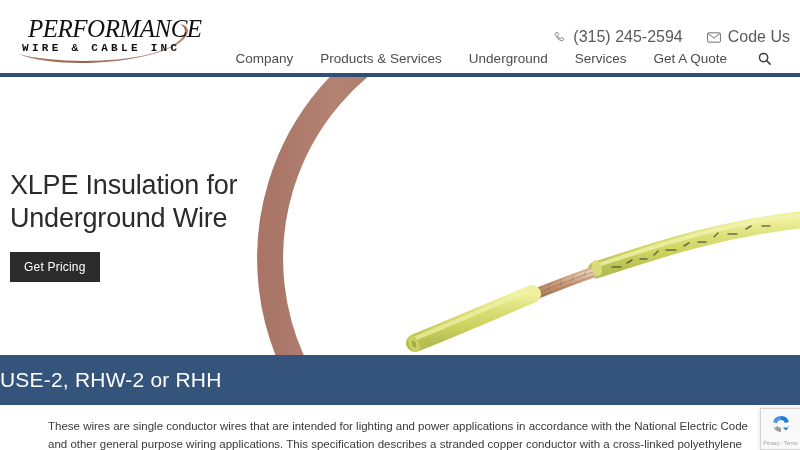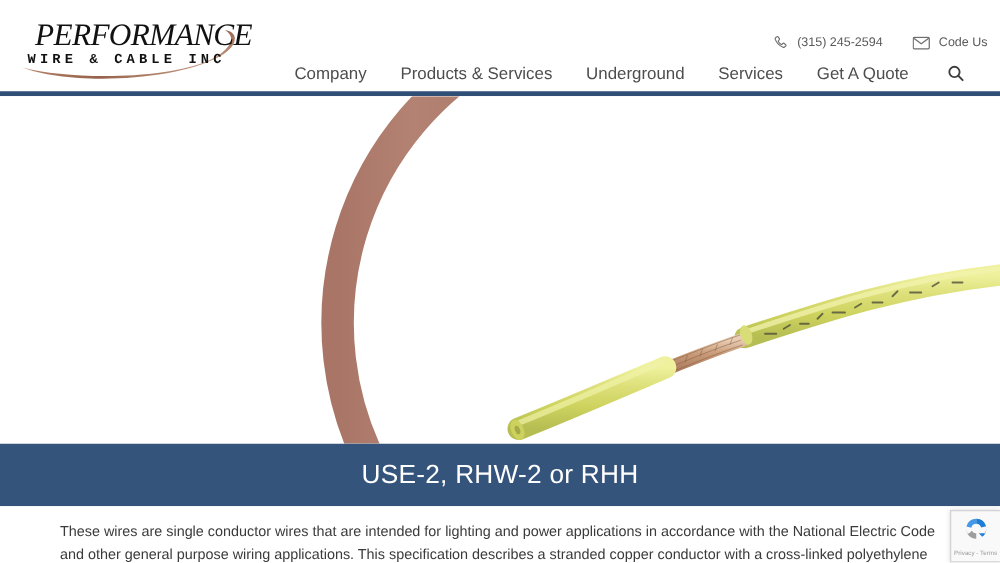--- a/index.html
+++ b/index.html
@@ -24,21 +24,21 @@
   }
   .logo-sub {
     position:absolute; left:14px; top:30px;
     font-family:Liberation Mono, monospace;
     font-weight:bold; font-size:11px; letter-spacing:3.3px; color:#111;
     white-space:nowrap; z-index:3;
   }
   .swoosh-wrap { position:absolute; left:0; top:0; width:190px; height:52px; z-index:1; }
 
   .topbar { position:absolute; right:10px; top:28px; display:flex; align-items:center; gap:24px; }
-  .topbar-item { display:flex; align-items:center; gap:7px; font-size:10px; color:#5a5a5a; cursor:pointer; }
+  .topbar-item { display:flex; align-items:center; gap:7px; font-size:16px; color:#5a5a5a; cursor:pointer; }
   .topbar-item svg { display:block; }
 
   .mainnav { position:absolute; right:28px; top:51px; display:flex; align-items:center; gap:27px; }
   .nav-link { font-size:13.5px; color:#4d4d4d; cursor:pointer; white-space:nowrap; }
   .nav-search { display:flex; align-items:center; cursor:pointer; padding-left:3px; }
 
   .header-rule { position:absolute; left:0; top:73px; width:800px; height:4px; background:#2f4f77; }
 
   
   .hero { position:absolute; left:0; top:77px; width:800px; height:278px; background:#fff; overflow:hidden; }
@@ -50,21 +50,21 @@
   }
   .hero-btn {
     display:inline-block; margin-top:17px; padding:8px 14px;
     background:#2b2b2b; color:#fff; font-size:12px; letter-spacing:0.2px;
     border:none; cursor:pointer;
   }
 
   
   .banner {
     position:absolute; left:0; top:355px; width:800px; height:50px;
-    background:#35547c; display:flex; align-items:center; justify-content:center;
+    background:#35547c; display:flex; align-items:center; 
   }
   .banner-title { color:#fff; font-size:21px; letter-spacing:0.2px; }
 
   
   .content { position:absolute; left:0; top:405px; width:800px; height:45px; background:#fff; }
   .content p {
     position:absolute; left:48px; top:13px; width:706px;
     font-size:11.5px; line-height:17.5px; color:#3a3a3a; text-align:left;
   }
 
@@ -201,20 +201,23 @@
         <path d="M532,217 C492,234 450,252 415,266" fill="none" stroke="url(#insg)" stroke-width="18" stroke-linecap="round"></path>
         <path d="M531,212 C492,229 451,247 416,261" fill="none" stroke="#f0f2a6" stroke-width="4.5" stroke-linecap="round" opacity="0.7"></path>
         <ellipse cx="414" cy="267" rx="5" ry="8.5" transform="rotate(-22 414 267)" fill="#cdd25e"></ellipse>
         <ellipse cx="414" cy="267" rx="2" ry="3.6" transform="rotate(-22 414 267)" fill="#a5a94a"></ellipse>
 
         <ellipse cx="597" cy="191" rx="4.5" ry="8" transform="rotate(-19 597 191)" fill="#d9dd78"></ellipse>
       </svg>
     </div>
 
     <div class="hero-copy">
+      <h1 class="hero-title">XLPE Insulation for
+Underground Wire</h1>
+      <button class="hero-btn">Get Pricing</button>
     </div>
   </section>
 
   <div class="banner">
     <span class="banner-title">USE-2, RHW-2 or RHH</span>
   </div>
 
   <div class="content">
     <p>These wires are single conductor wires that are intended for lighting and power applications in accordance with the National Electric Code and other general purpose wiring applications. This specification describes a stranded copper conductor with a cross-linked polyethylene (XLPE). Cross-linked polyethylene is</p>
   </div>

